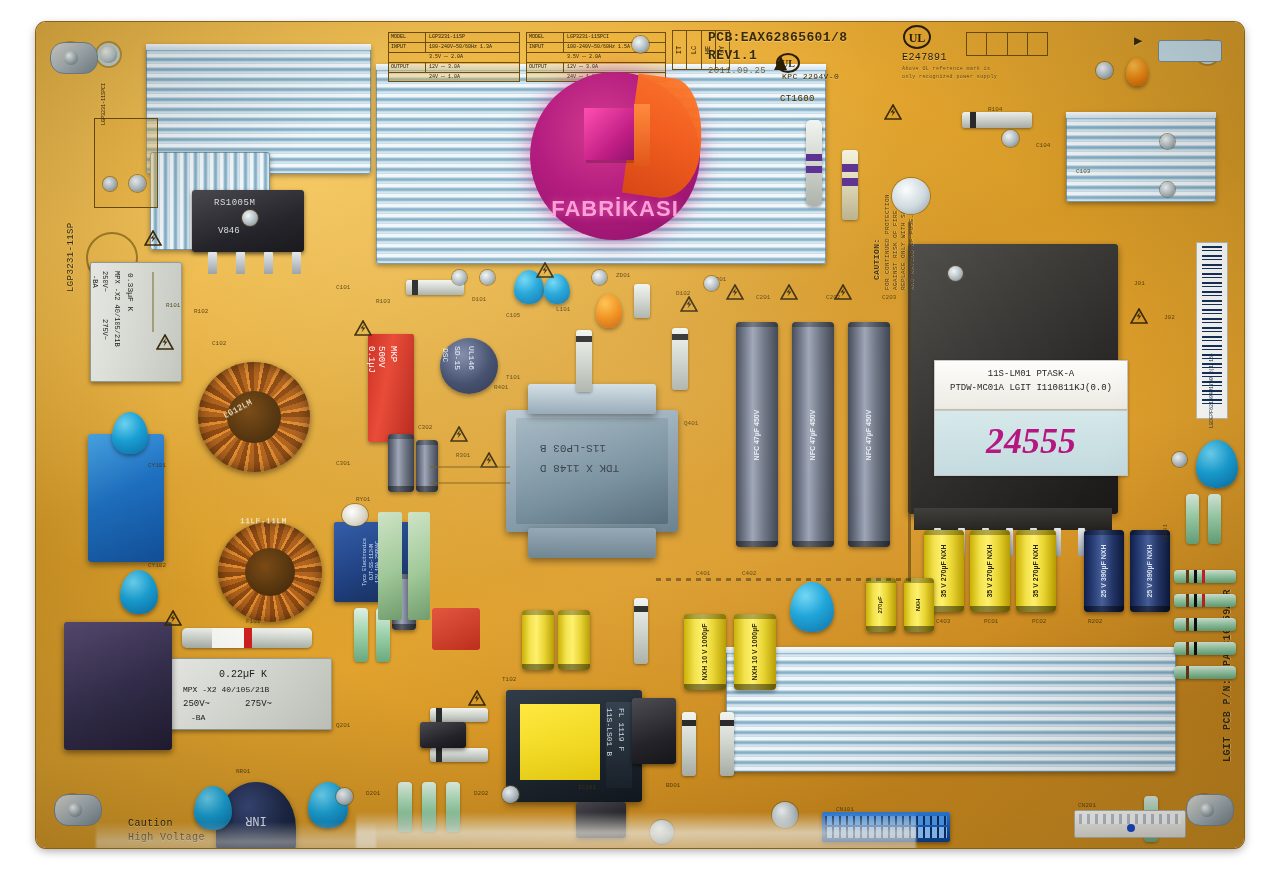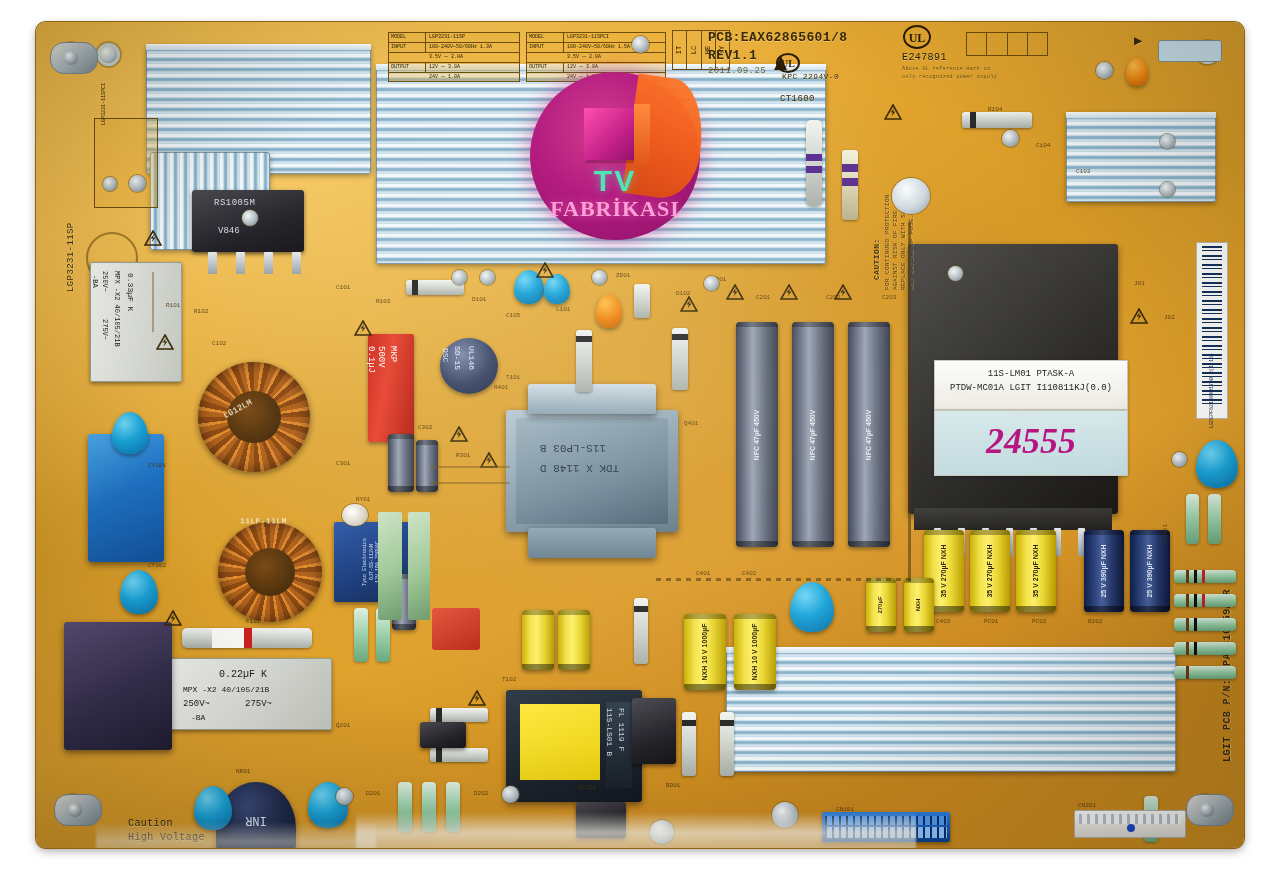--- a/index.html
+++ b/index.html
@@ -145,21 +145,21 @@
   .logo .peel{position:absolute;right:-2px;top:6px;width:72px;height:120px;
     background:linear-gradient(200deg,#ff7a2a 0%,#f4601a 50%,#d94a10 100%);
     border-radius:0 50% 50% 0/0 60% 40% 0;transform:rotate(8deg);opacity:.95;}
   .logo .sq{position:absolute;left:54px;top:36px;width:56px;height:52px;
     background:linear-gradient(135deg,#ff4fb0,#c21f86 60%,#8c1068);box-shadow:2px 3px 0 rgba(0,0,0,.18);}
   .logo .sq2{position:absolute;left:104px;top:32px;width:16px;height:62px;
     background:linear-gradient(180deg,#ff8a3d,#e2571a);}
   .logo .tv{position:absolute;left:0;right:0;top:92px;text-align:center;font-size:30px;font-weight:bold;
     color:#4ee6b8;font-family:"Liberation Sans",sans-serif;letter-spacing:2px;text-shadow:0 0 8px rgba(80,255,210,.5);}
   .logo .fb{position:absolute;left:0;right:0;top:124px;text-align:center;font-size:22px;font-weight:bold;
-    color:#ff9fd8;font-family:Liberation Serif, serif;letter-spacing:1px;text-shadow:0 0 8px rgba(255,140,210,.5);}
+    color:#ff9fd8;font-family:Liberation Sans, sans-serif;letter-spacing:1px;text-shadow:0 0 8px rgba(255,140,210,.5);}
 </style>
 </head>
 <body>
 
 <div id="stage">
   <div class="board">
 
     <div class="hole" style="left:26px;top:24px;"></div>
     <div class="hole" style="left:64px;top:24px;"></div>
     <div class="hole" style="left:1163px;top:22px;"></div>
@@ -794,17 +794,16 @@
     <div style="position:absolute;left:60px;top:800px;width:280px;height:36px;
          background:linear-gradient(180deg,rgba(250,248,238,.0),rgba(250,248,238,.5) 55%,rgba(250,248,238,.2));filter:blur(1px);"></div>
 
   </div>
 
   <div class="logo">
     <div class="circle"></div>
     <div class="peel"></div>
     <div class="sq"></div>
     <div class="sq2"></div>
-    <div class="tv">TV</div>
     <div class="fb">FABRİKASI</div>
   </div>
 
 </div>
 
 </body></html>

